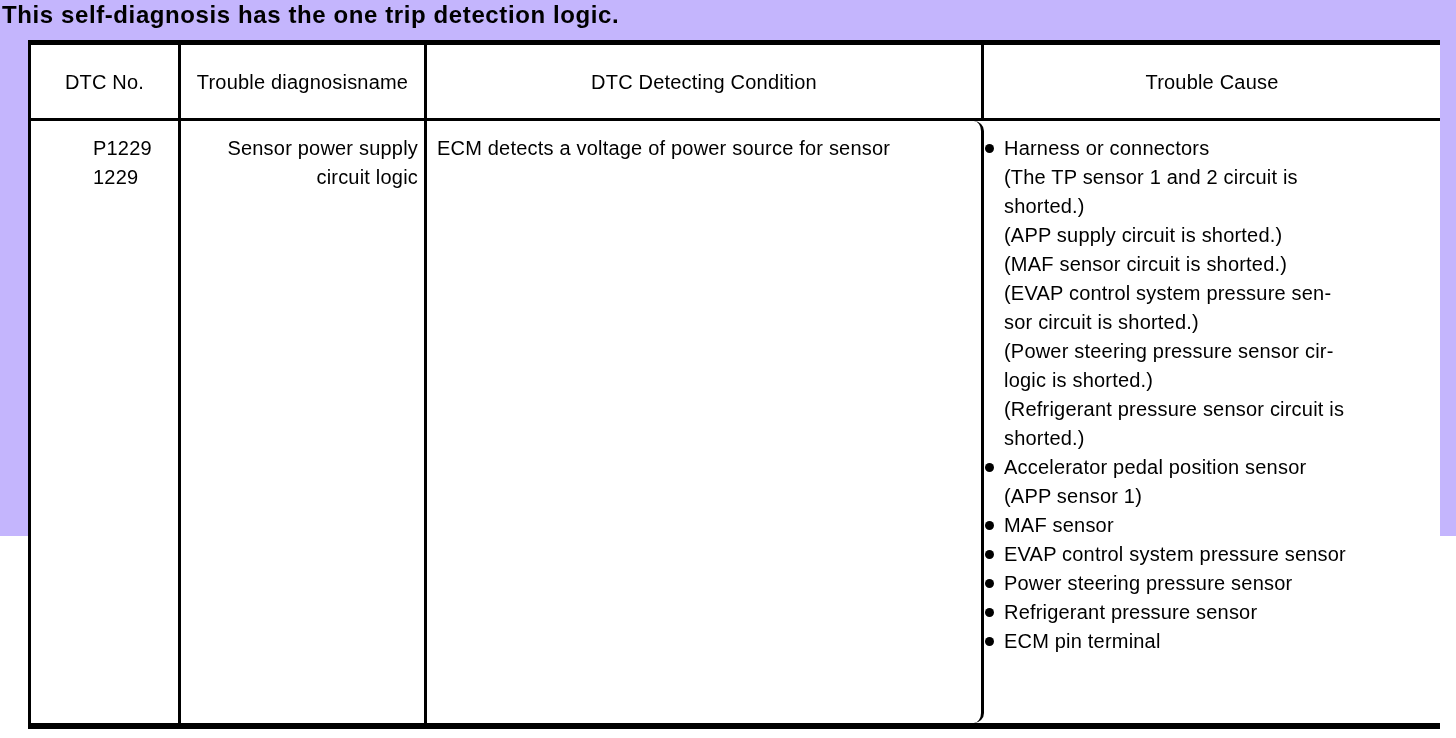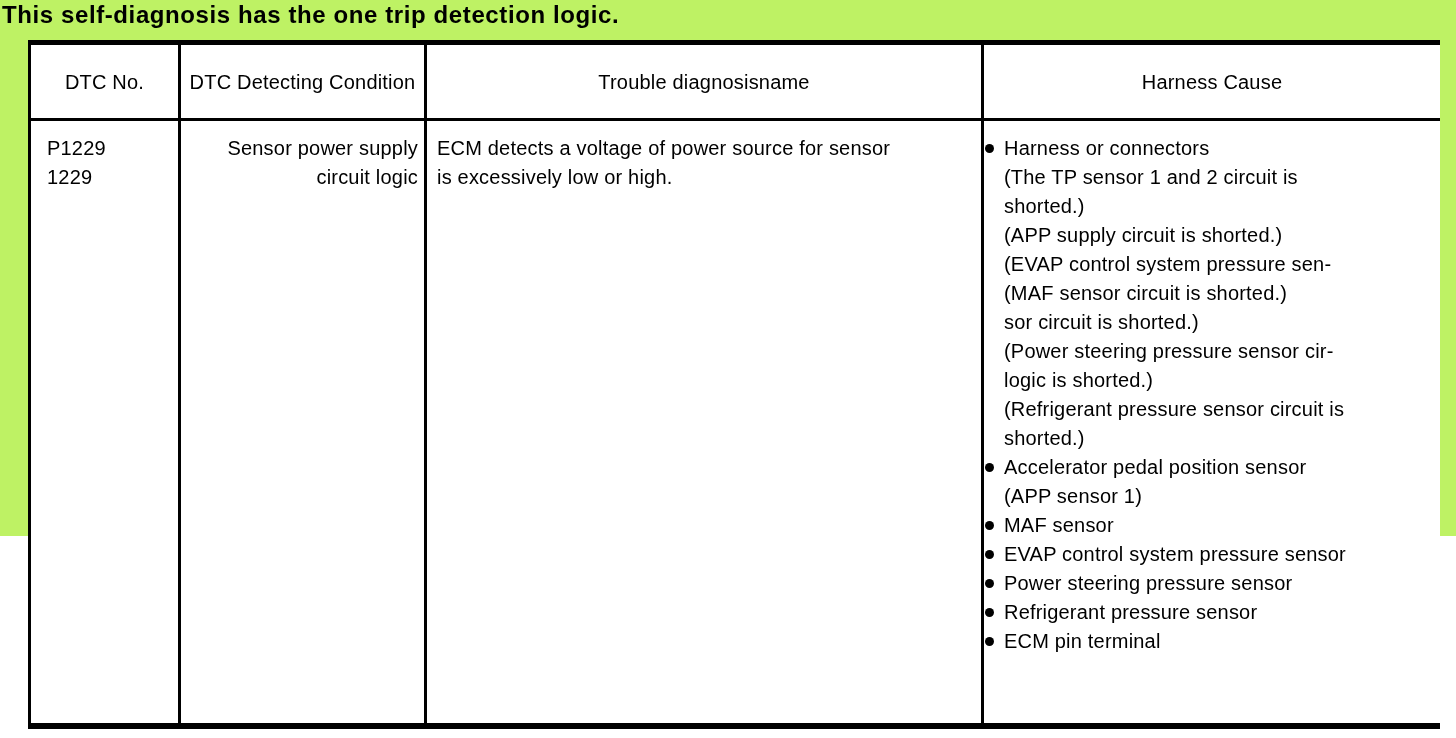--- a/index.html
+++ b/index.html
@@ -10,21 +10,21 @@
     height: 738px;
     overflow: hidden;
     font-family: "Liberation Sans", "DejaVu Sans", sans-serif;
     color: #000000;
     -webkit-font-smoothing: antialiased;
   }
   .page {
     position: relative;
     width: 1456px;
     height: 536px;
-    background: #bef264;
+    background: #c4b5fd;
   }
   .doc-title {
     position: absolute;
     left: 2px;
     top: 1px;
     font-size: 24px;
     font-weight: bold;
     letter-spacing: 0.6px;
     white-space: nowrap;
   }
@@ -57,23 +57,23 @@
     font-size: 20px;
     line-height: 26px;
     letter-spacing: 0.2px;
   }
   .data {
     padding-top: 13px;
     font-size: 20px;
     line-height: 29px;
     letter-spacing: 0.2px;
   }
-  .data.col-dtc   { padding-left: 16px; }
+  .data.col-dtc   { padding-left: 16px; margin-left: 46px; }
   .data.col-name  { padding-left: 8px;  padding-right: 6px; text-align: right; }
-  .data.col-cond  { padding-left: 10px; padding-right: 6px; }
+  .data.col-cond  { padding-left: 10px; padding-right: 6px; border-radius: 10px; }
   .data.col-cause { padding-left: 1px; padding-right: 4px; }
   .cause-item {
     position: relative;
     padding-left: 19px;
   }
   .cause-item .bullet {
     position: absolute;
     left: 0;
     top: 10px;
     width: 9px;
@@ -88,51 +88,50 @@
 <div class="page">
 
   <div class="doc-title">This self-diagnosis has the one trip detection logic.</div>
 
   <div class="dtc-table">
 
     <div class="cell hdr vline">
         <div>DTC No.</div>
       </div>
     <div class="cell hdr vline">
-        <div>DTC Detecting Condition</div>
-      </div>
-    <div class="cell hdr vline">
         <div>Trouble diagnosis</div>
         <div>name</div>
       </div>
+    <div class="cell hdr vline">
+        <div>DTC Detecting Condition</div>
+      </div>
     <div class="cell hdr">
-        <div>Harness Cause</div>
+        <div>Trouble Cause</div>
       </div>
 
     <div class="cell data col-dtc vline">
         <div>P1229</div>
         <div>1229</div>
       </div>
     <div class="cell data col-name vline">
         <div>Sensor power supply</div>
         <div>circuit logic</div>
       </div>
     <div class="cell data col-cond vline">
         <div>ECM detects a voltage of power source for sensor</div>
-        <div>is excessively low or high.</div>
       </div>
     <div class="cell data col-cause">
         <div class="cause-item">
           <span class="bullet"></span>
           <div>Harness or connectors</div>
           <div>(The TP sensor 1 and 2 circuit is</div>
           <div>shorted.)</div>
           <div>(APP supply circuit is shorted.)</div>
+          <div>(MAF sensor circuit is shorted.)</div>
           <div>(EVAP control system pressure sen-</div>
-          <div>(MAF sensor circuit is shorted.)</div>
           <div>sor circuit is shorted.)</div>
           <div>(Power steering pressure sensor cir-</div>
           <div>logic is shorted.)</div>
           <div>(Refrigerant pressure sensor circuit is</div>
           <div>shorted.)</div>
         </div>
         <div class="cause-item">
           <span class="bullet"></span>
           <div>Accelerator pedal position sensor</div>
           <div>(APP sensor 1)</div>

